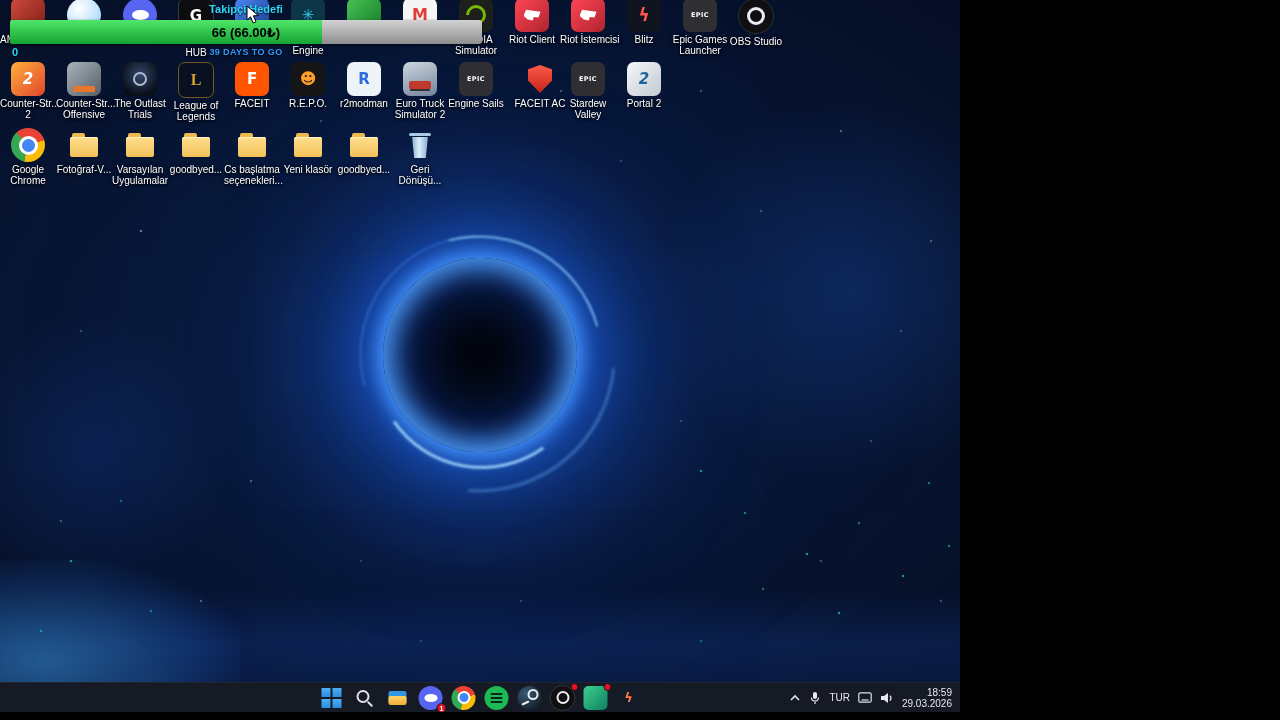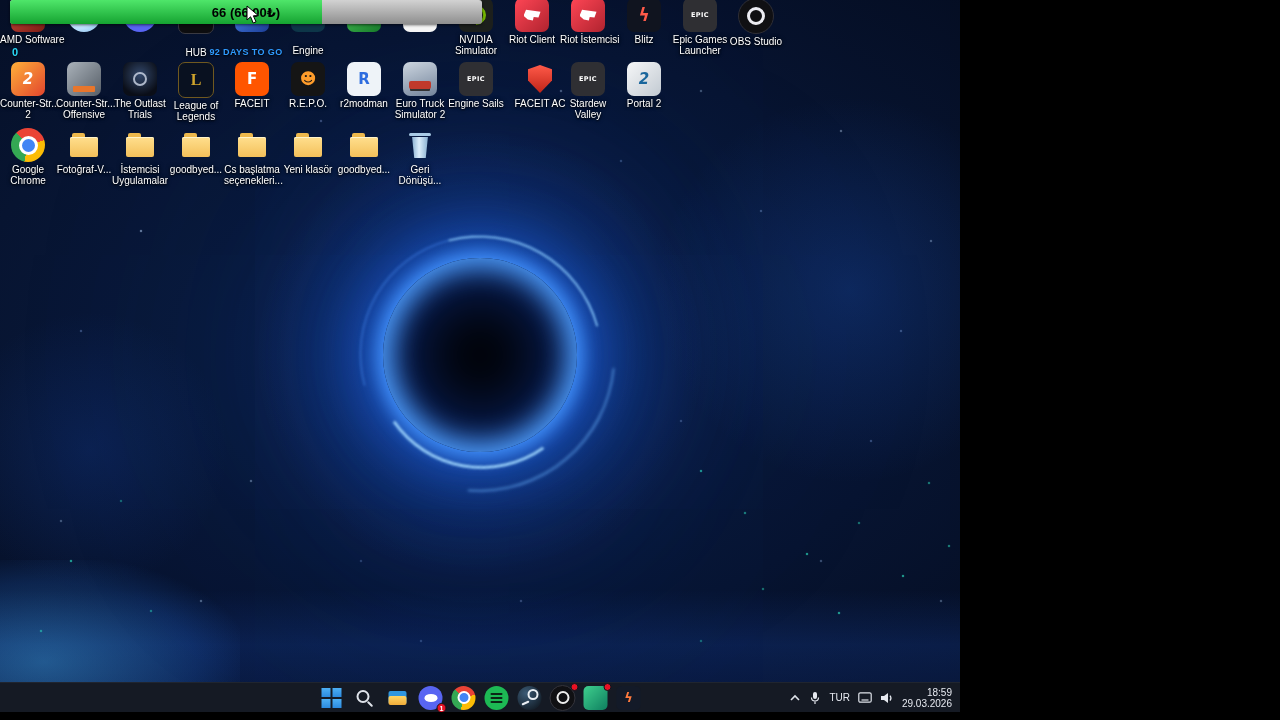--- a/index.html
+++ b/index.html
@@ -397,21 +397,21 @@
         <div class="dicon" style="left: 56px; top: 128px;">
           <div class="ico k-folder"></div>
           <div class="dlabel">
             <div class="lline">Fotoğraf-V...</div>
             <div class="lline"></div>
           </div>
         </div>
         <div class="dicon" style="left: 112px; top: 128px;">
           <div class="ico k-folder"></div>
           <div class="dlabel">
-            <div class="lline">İstemcisi</div>
+            <div class="lline">Varsayılan</div>
             <div class="lline">Uygulamalar</div>
           </div>
         </div>
         <div class="dicon" style="left: 168px; top: 128px;">
           <div class="ico k-folder"></div>
           <div class="dlabel">
             <div class="lline">goodbyed...</div>
             <div class="lline"></div>
           </div>
         </div>
@@ -439,26 +439,27 @@
         <div class="dicon" style="left: 392px; top: 128px;">
           <div class="ico k-recycle"></div>
           <div class="dlabel">
             <div class="lline">Geri</div>
             <div class="lline">Dönüşü...</div>
           </div>
         </div>
       </div>
 
     <div class="goal-widget">
+      <div class="goal-title">Takipçi Hedefi</div>
       <div class="goal-bar">
         <div class="goal-fill" style="width: 66%;"></div>
         <div class="goal-text">66 (66.00₺)</div>
       </div>
       <div class="goal-min">0</div>
-      <div class="goal-days">92 DAYS TO GO</div>
+      <div class="goal-days">39 DAYS TO GO</div>
     </div>
 
     <svg class="cursor" width="16" height="20" viewBox="0 0 16 20">
       <path d="M1 1 L1 15 L4.6 11.8 L7.2 18 L10 16.8 L7.4 10.8 L12.4 10.6 Z" fill="#ffffff" stroke="#000000" stroke-width="1"></path>
     </svg>
 
     <div class="taskbar">
       <div class="tb-center" id="pinned">
           <button class="tbtn">
             <div class="tico k-start"></div>

